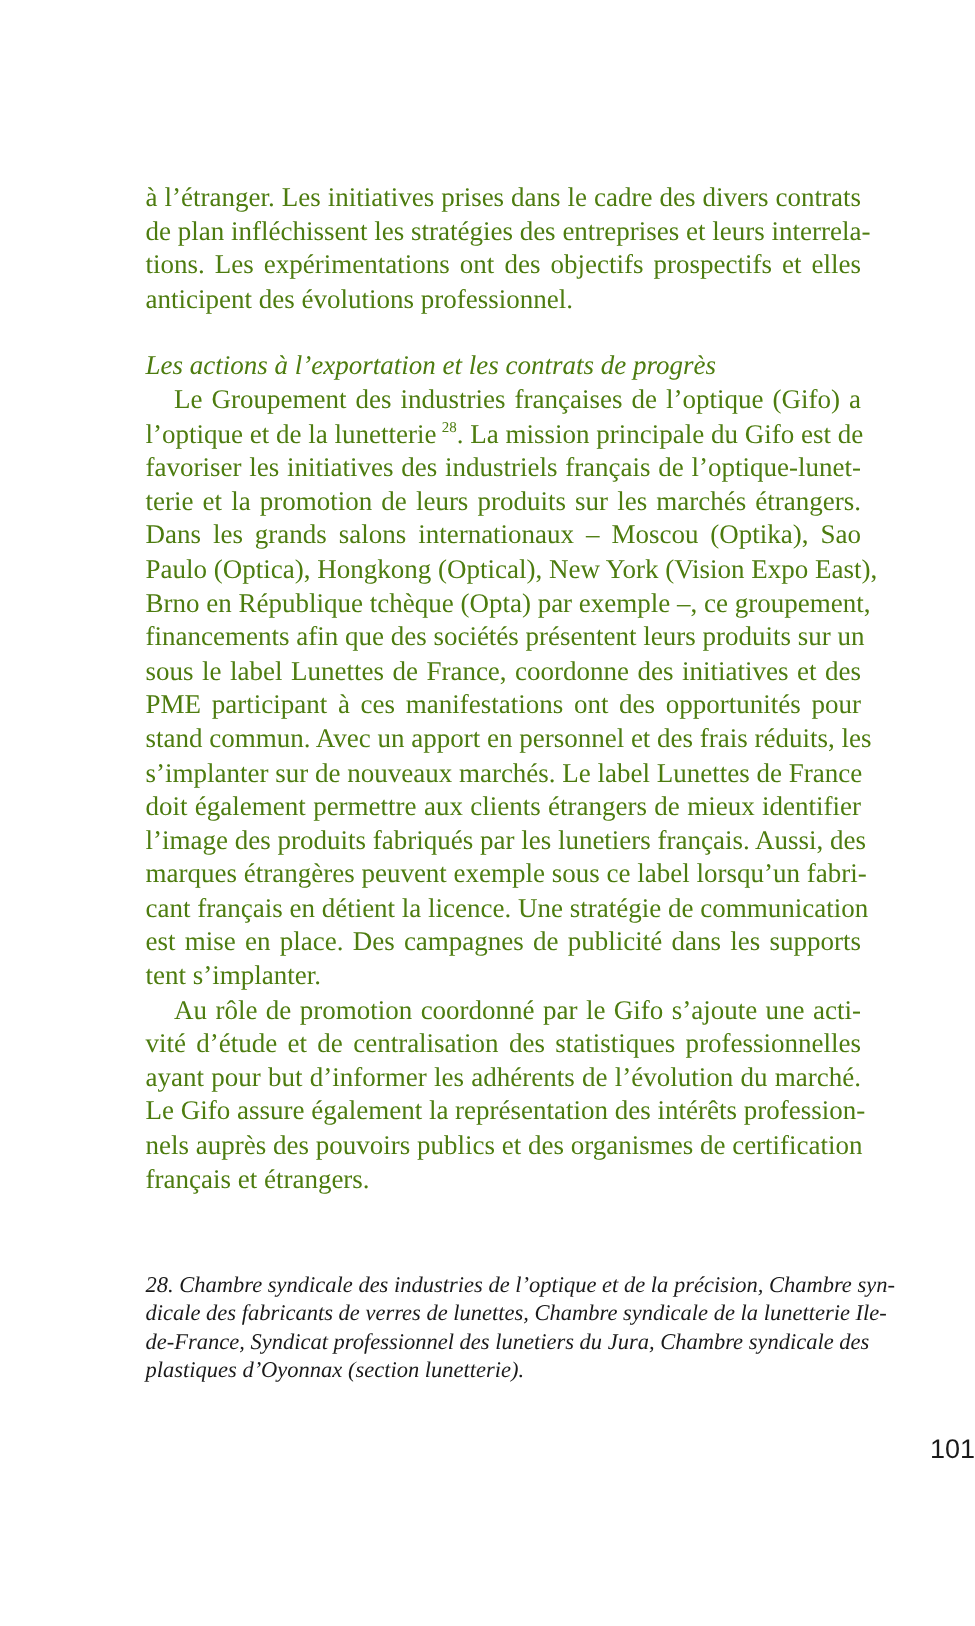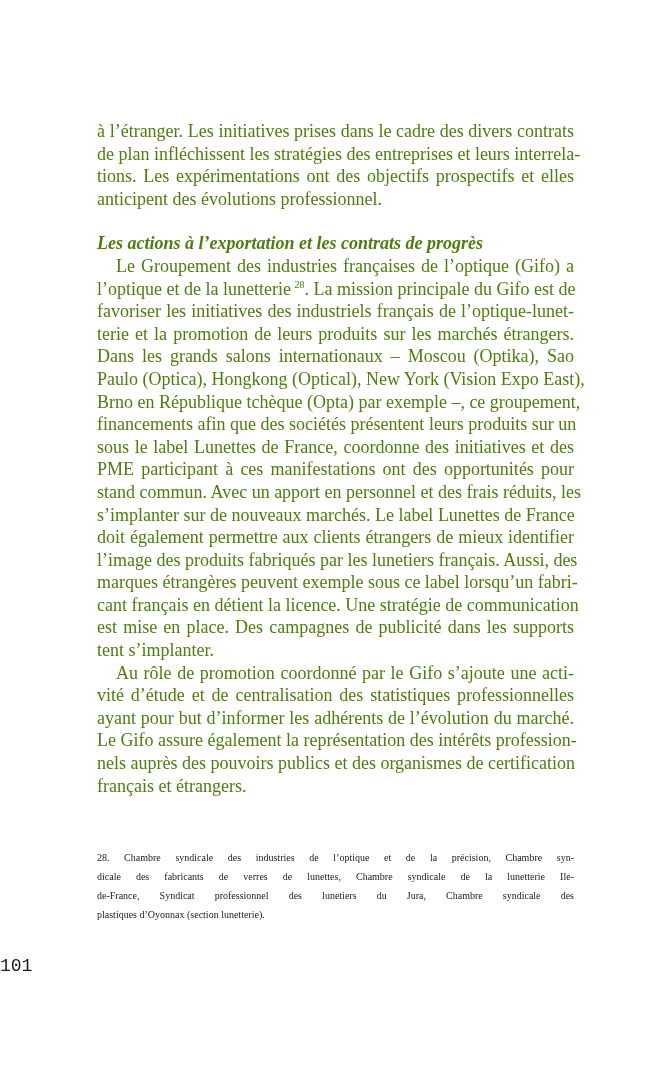--- a/index.html
+++ b/index.html
@@ -9,36 +9,36 @@
     font-family: "Liberation Serif", "DejaVu Serif", serif;
     color: #4d7c0f;
   }
   .line {
     display: block; white-space: nowrap;
     font-size: 18px; line-height: 22.6px; height: 22.6px;
     text-align: justify; text-align-last: justify;
   }
   .line.last { text-align-last: left; }
   .line.indent { padding-left: 19px; }
-  .heading { font-style: italic; text-align-last: left; font-weight: bold; }
+  .heading { font-style: italic; text-align-last: left; }
   .gap { height: 22px; }
   sup { font-size: 10px; line-height: 0; vertical-align: 7px; }
   .footnotes {
     position: absolute; left: 97px; top: 848px; width: 477px;
     font-family: "Liberation Serif", "DejaVu Serif", serif; color: #1a1a1a;
   }
   .fline {
     display: block; white-space: nowrap;
-    font-size: 10px; line-height: 19px; height: 19px;
-    text-align: justify; text-align-last: justify;
+    font-size: 15px; line-height: 19px; height: 19px;
+    text-align: justify; text-align-last: justify; font-style: italic;
   }
   .fline.last { text-align-last: left; }
   .pagenum {
-    position: absolute; left: 0; width: 650px; top: 956px; text-align: left;
-    font-family: Liberation Mono, monospace; font-size: 18px; color: #1a1a1a;
+    position: absolute; left: 0; width: 650px; top: 956px; text-align: right;
+    font-family: Liberation Sans, sans-serif; font-size: 18px; color: #1a1a1a;
   }
 </style>
 </head>
 <body>
 
 <div class="page">
   <div>
     <span class="line">à l’étranger. Les initiatives prises dans le cadre des divers contrats</span>
     <span class="line">de plan infléchissent les stratégies des entreprises et leurs interrela-</span>
     <span class="line">tions. Les expérimentations ont des objectifs prospectifs et elles</span>

